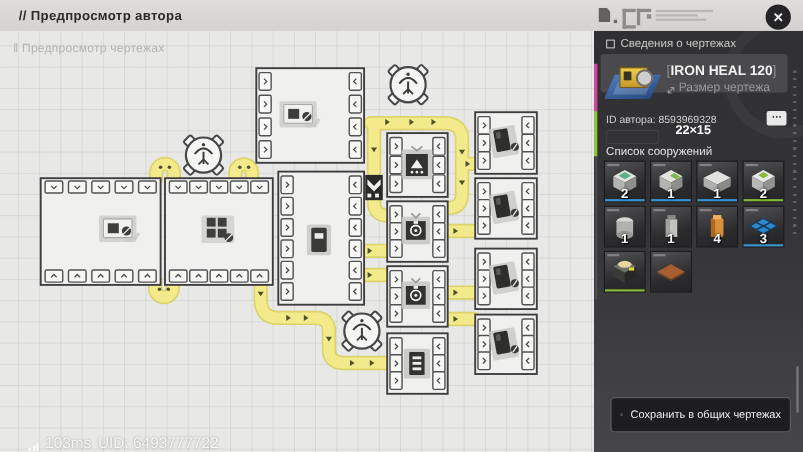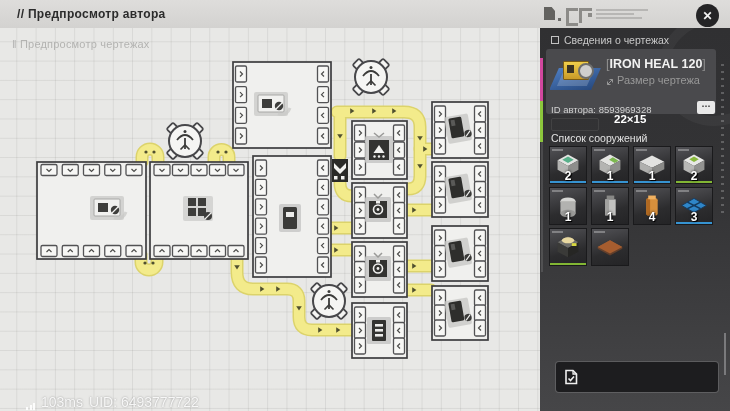--- a/index.html
+++ b/index.html
@@ -26,21 +26,21 @@
   .sig{display:flex;align-items:flex-end;gap:1.5px;}
   .sig i{display:block;width:2px;background:rgba(255,255,255,.88);}
   
   .panel{position:absolute;left:540px;top:28px;width:190px;height:383px;background:linear-gradient(180deg,#303032 0%,#343436 45%,#464648 100%);z-index:20;overflow:hidden;}
   .decor-circle{position:absolute;left:118px;top:-14px;width:92px;height:92px;border-radius:50%;border:10px solid rgba(255,255,255,.045);}
   .cstrip-m{position:absolute;left:0;top:30px;width:3px;height:43px;background:#d2479e;}
   .cstrip-g{position:absolute;left:0;top:73px;width:3px;height:41px;background:#8cc63c;}
   .cstrip-t{position:absolute;left:.5px;top:114px;width:2px;height:130px;background:rgba(255,255,255,.12);}
   .panel-header{position:absolute;left:11px;top:6px;display:flex;align-items:center;gap:5px;color:#c9c9c9;font-size:10.5px;}
   .bullet{width:6px;height:6px;border:1.5px solid #c2c2c2;}
-  .bp-card{position:absolute;left:6px;top:21px;width:170px;height:65px;background:#4a4a4d;border-radius:3px;}
+  .bp-card{position:absolute;left:6px;top:21px;width:170px;height:35px;background:#4a4a4d;border-radius:3px;}
   .thumb{position:absolute;left:4px;top:5px;width:52px;height:39px;overflow:hidden;}
   .thumb .base{position:absolute;left:4px;top:14px;width:42px;height:22px;background:linear-gradient(160deg,#4d7cc0,#27497e);transform:skewX(-24deg);}
   .thumb .base2{position:absolute;left:10px;top:18px;width:30px;height:14px;background:rgba(255,255,255,.18);transform:skewX(-24deg);}
   .thumb .machine{position:absolute;left:13px;top:7px;width:24px;height:17px;background:linear-gradient(#f0ce4a,#c89a28);border:1px solid #7a5c14;border-radius:1px;}
   .thumb .slot{position:absolute;left:17px;top:11px;width:7px;height:8px;background:#3a3322;}
   .thumb .gear{position:absolute;left:28px;top:9px;width:12px;height:12px;border-radius:50%;background:#cfcfcd;border:2px solid #6e6e6c;}
   .bp-title{position:absolute;left:60px;top:8px;font-size:12.5px;font-weight:bold;color:#f2f2f2;white-space:nowrap;}
   .bp-title .bk{color:#8f8f8f;font-weight:normal;}
   .size-row{position:absolute;left:60px;top:25px;display:flex;align-items:flex-end;gap:3px;color:#989898;font-size:11px;}
   .size-val{position:absolute;left:68px;top:34px;font-size:11.5px;font-weight:bold;color:#ffffff;margin-top:30px;}
@@ -652,20 +652,21 @@
           <div class="tedge" style="background:transparent"></div>
         </div>
       </div>
 
     <div class="save-btn">
       <svg width="15" height="16" viewBox="0 0 15 16">
         <path d="M2,1.5 H9 L12.5,5 V14.5 H2 Z" fill="none" stroke="#f0f0f0" stroke-width="1.6"></path>
         <path d="M9,1.5 V5 H12.5" fill="none" stroke="#f0f0f0" stroke-width="1.3"></path>
         <path d="M4.5,9.5 L6.5,11.5 L10,7.5" fill="none" stroke="#f0f0f0" stroke-width="1.6"></path>
       </svg>
+      <span>Сохранить в общих чертежах</span>
     </div>
     <div class="vdecor"></div>
     <div class="vscroll"></div>
   </div>
 
   <div class="statusbar">
     <div class="sig">
         <i style="height:3px"></i>
         <i style="height:5px"></i>
         <i style="height:7px"></i>

